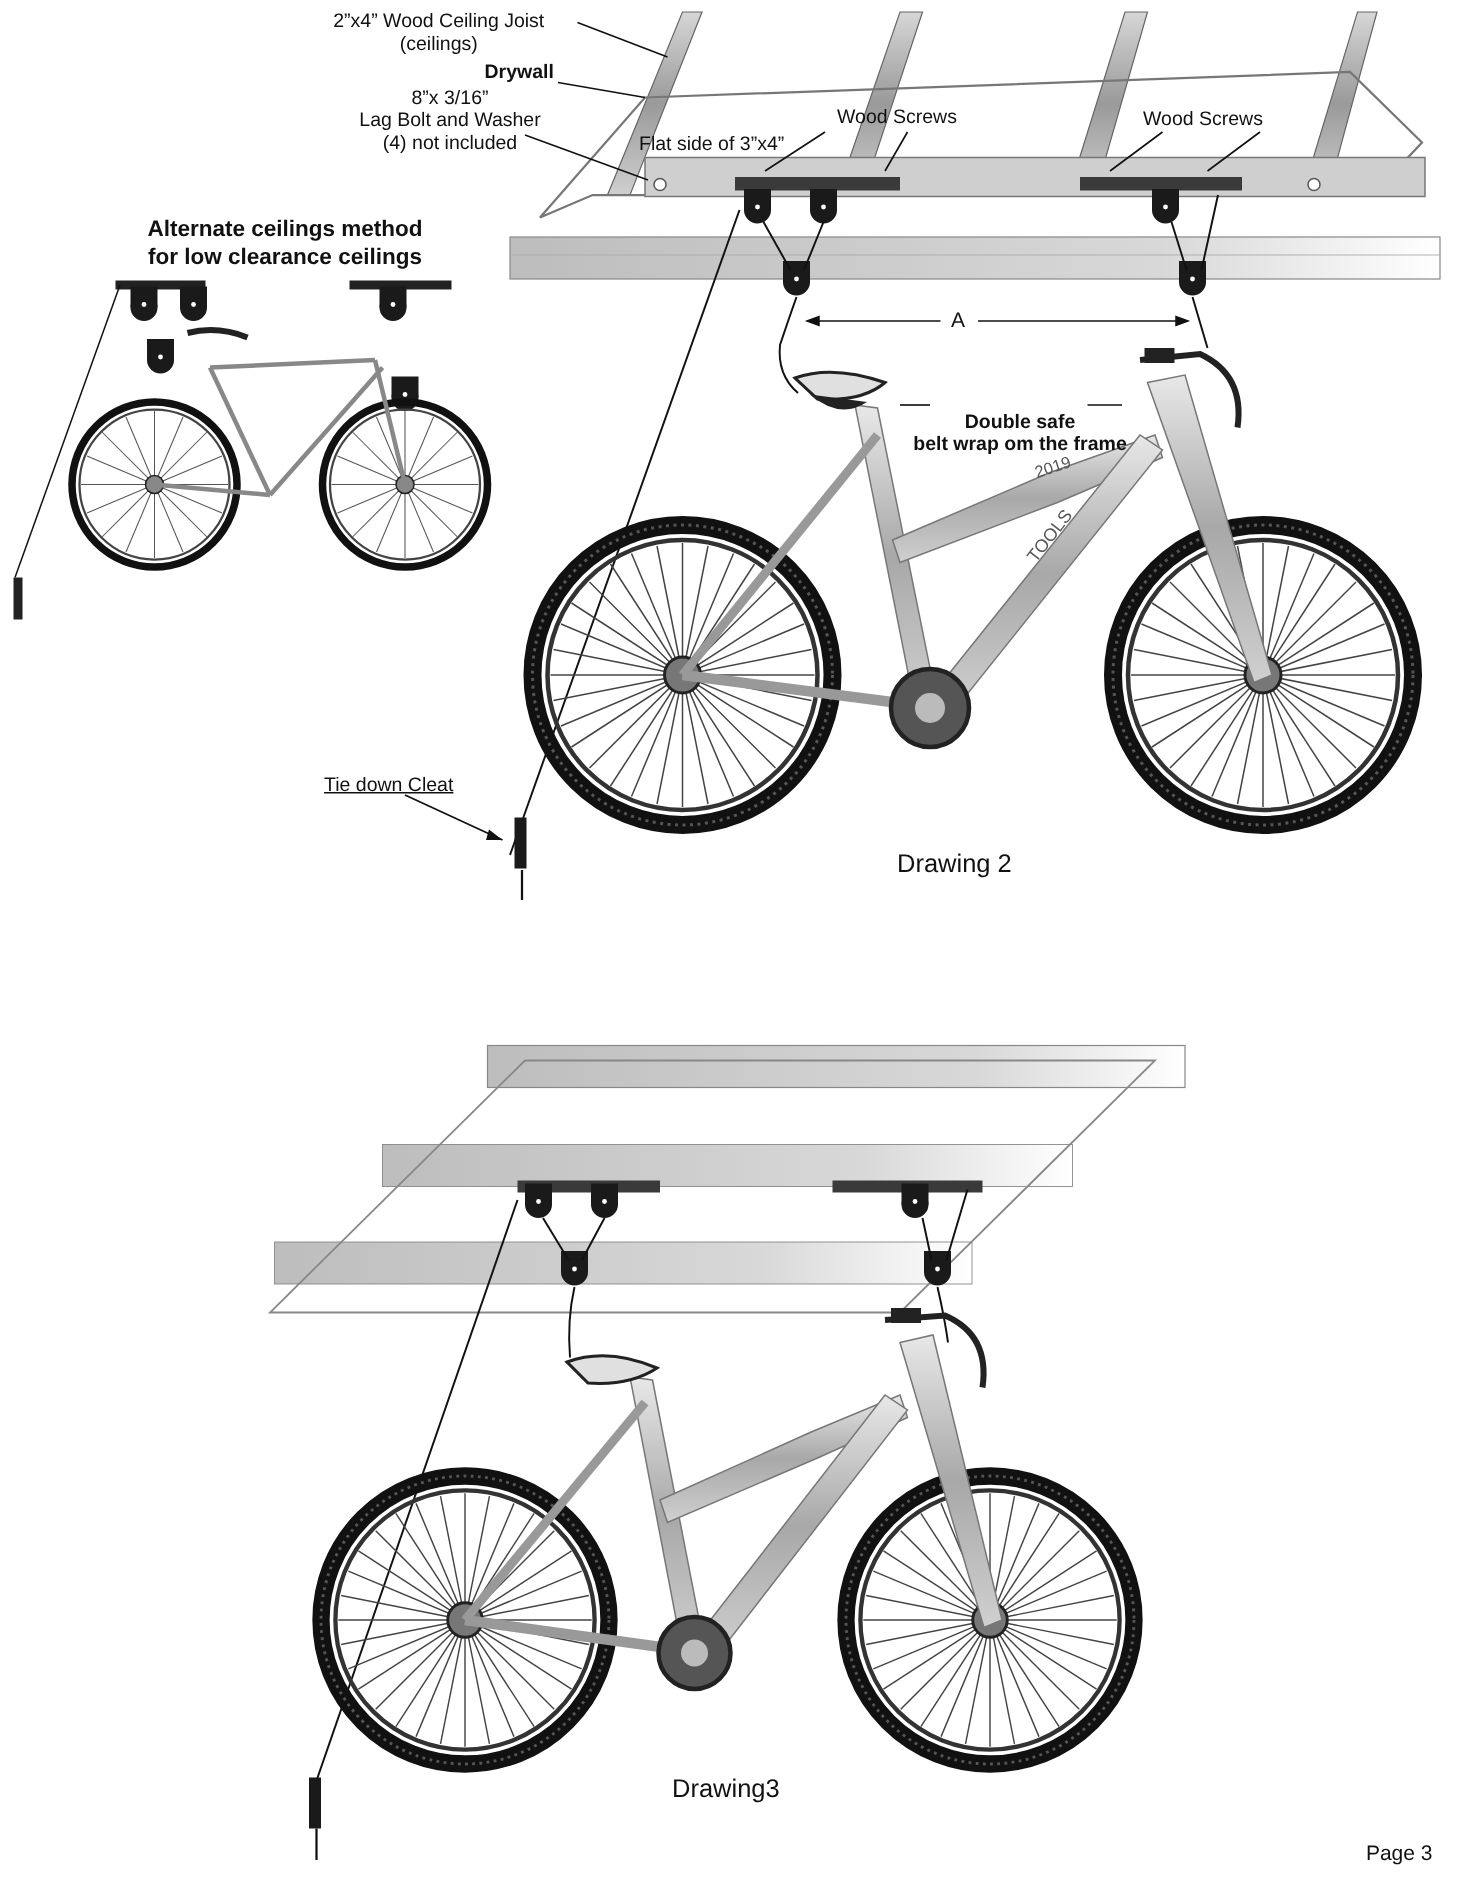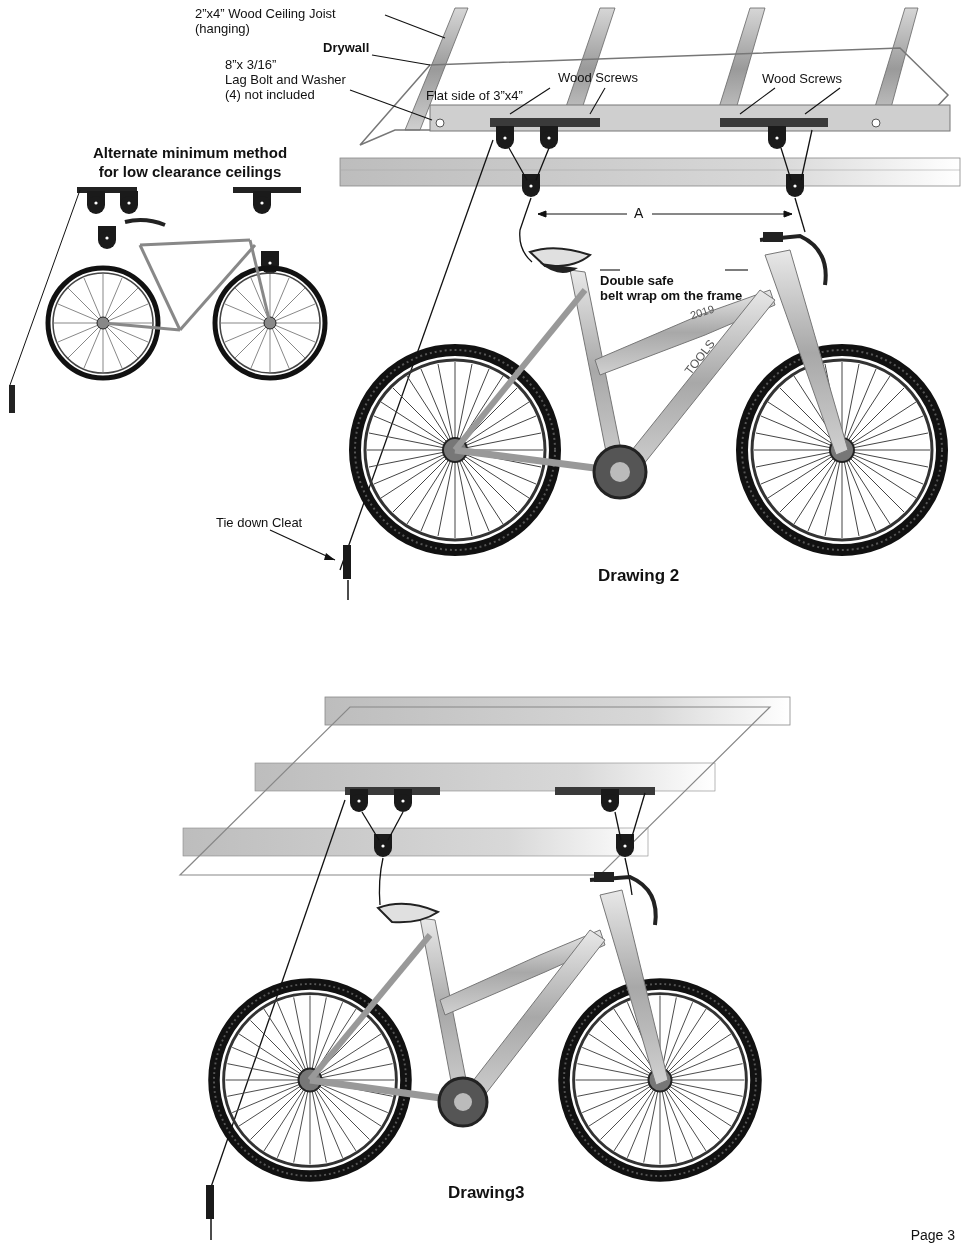--- a/index.html
+++ b/index.html
@@ -1,24 +1,24 @@
 <!DOCTYPE html>
 <html><head>
 <meta charset="utf-8">
 <style>
   html, body { margin:0; padding:0; background:#ffffff; }
   body { width:975px; height:1252px; position:relative; overflow:hidden;
          font-family:"Liberation Sans", sans-serif; color:#111; }
   svg.art { position:absolute; left:0; top:0; }
   .lbl { position:absolute; font-size:13px; line-height:15px; color:#111; white-space:nowrap; }
-  .lbl.c { }
+  .lbl.c { text-align:center; }
   .bold { font-weight:bold; }
   .h-alt { position:absolute; left:80px; top:143px; width:220px; text-align:center;
            font-weight:bold; font-size:15px; line-height:19px; }
-  .draw-title { position:absolute; font-weight:bold; font-size:17px; }
+  .draw-title { position:absolute; font-weight:normal; font-size:17px; }
   .page-num { position:absolute; right:20px; top:1227px; font-size:14px; }
 </style>
 </head>
 <body>
 
 <svg class="art" width="975" height="1252" viewBox="0 0 975 1252">
   <defs>
     <linearGradient id="wood" x1="0" y1="0" x2="0" y2="1">
       <stop offset="0" stop-color="#d6d6d6"></stop>
         <stop offset="0.5" stop-color="#9a9a9a"></stop>
@@ -223,43 +223,43 @@
     <path d="M378,908 Q405,898 438,912 Q420,924 392,922 Z" fill="#e0e0e0" stroke="#222" stroke-width="2"></path>
     <path d="M590,880 L630,877 Q660,890 655,925" fill="none" stroke="#222" stroke-width="4"></path>
     <rect x="594" y="872" width="20" height="10" fill="#222"></rect>
   </g>
   <rect x="206" y="1185" width="8" height="34" fill="#1a1a1a"></rect>
   <line x1="211" y1="1219" x2="211" y2="1240" stroke="#111" stroke-width="1.5"></line>
 </svg>
 
 <div class="lbl c" style="left:195px;top:6px;width:195px;">
   <div>2”x4” Wood Ceiling Joist</div>
-  <div>(hanging)</div>
+  <div>(ceilings)</div>
 </div>
 <div class="lbl" style="left:323px;top:40px;font-weight:bold;">Drywall</div>
 <div class="lbl c" style="left:225px;top:57px;width:150px;">
   <div>8”x 3/16”</div>
   <div>Lag Bolt and Washer</div>
   <div>(4) not included</div>
 </div>
 <div class="lbl" style="left:426px;top:88px;">Flat side of 3”x4”</div>
 <div class="lbl" style="left:558px;top:70px;">Wood Screws</div>
 <div class="lbl" style="left:762px;top:71px;">Wood Screws</div>
 
 <div class="h-alt">
-  <div>Alternate minimum method</div>
+  <div>Alternate ceilings method</div>
   <div>for low clearance ceilings</div>
 </div>
 
 <div class="lbl" style="left:634px;top:206px;font-size:14px;">A</div>
 <div class="lbl c bold" style="left:600px;top:273px;width:160px;">
   <div>Double safe</div>
   <div>belt wrap om the frame</div>
 </div>
 
-<div class="lbl" style="left:216px;top:515px;">Tie down Cleat</div>
+<div class="lbl" style="left:216px;top:515px;text-decoration:underline;">Tie down Cleat</div>
 
 <div class="lbl" style="left:680px;top:350px;font-size:12px;color:#555;transform:rotate(-52deg);">TOOLS</div>
 <div class="lbl" style="left:690px;top:305px;font-size:11px;color:#555;transform:rotate(-18deg);">2019</div>
 
 <div class="draw-title" style="left:598px;top:566px;">Drawing 2</div>
 <div class="draw-title" style="left:448px;top:1183px;">Drawing3</div>
 <div class="page-num">Page 3</div>
 
 </body></html>

